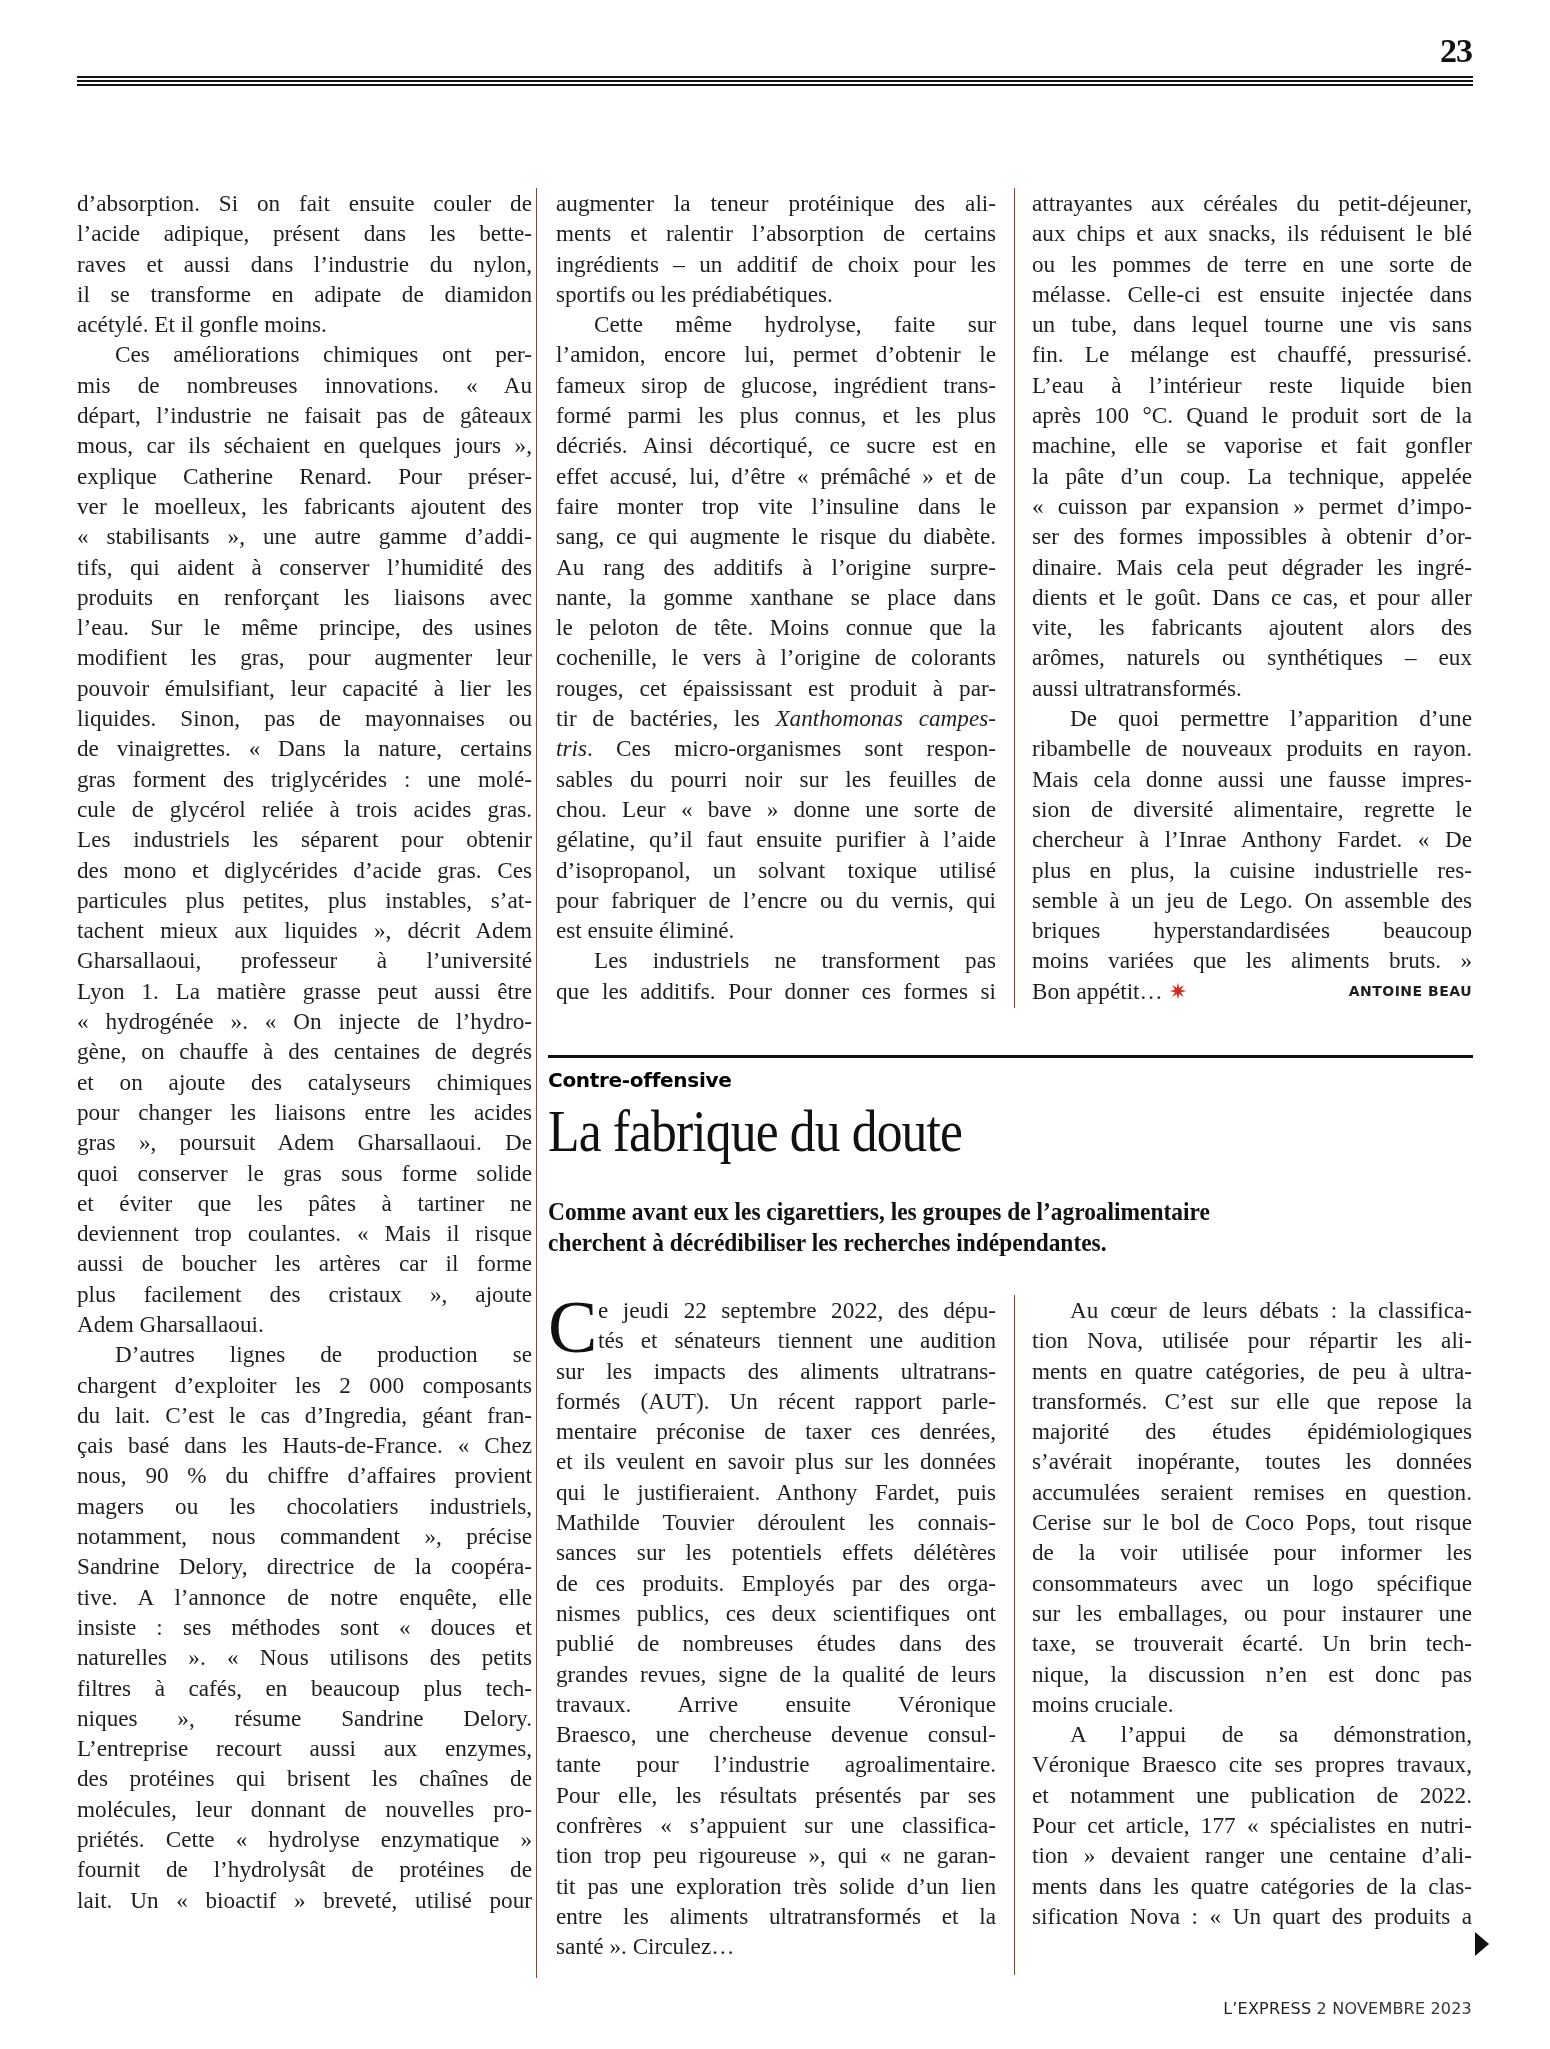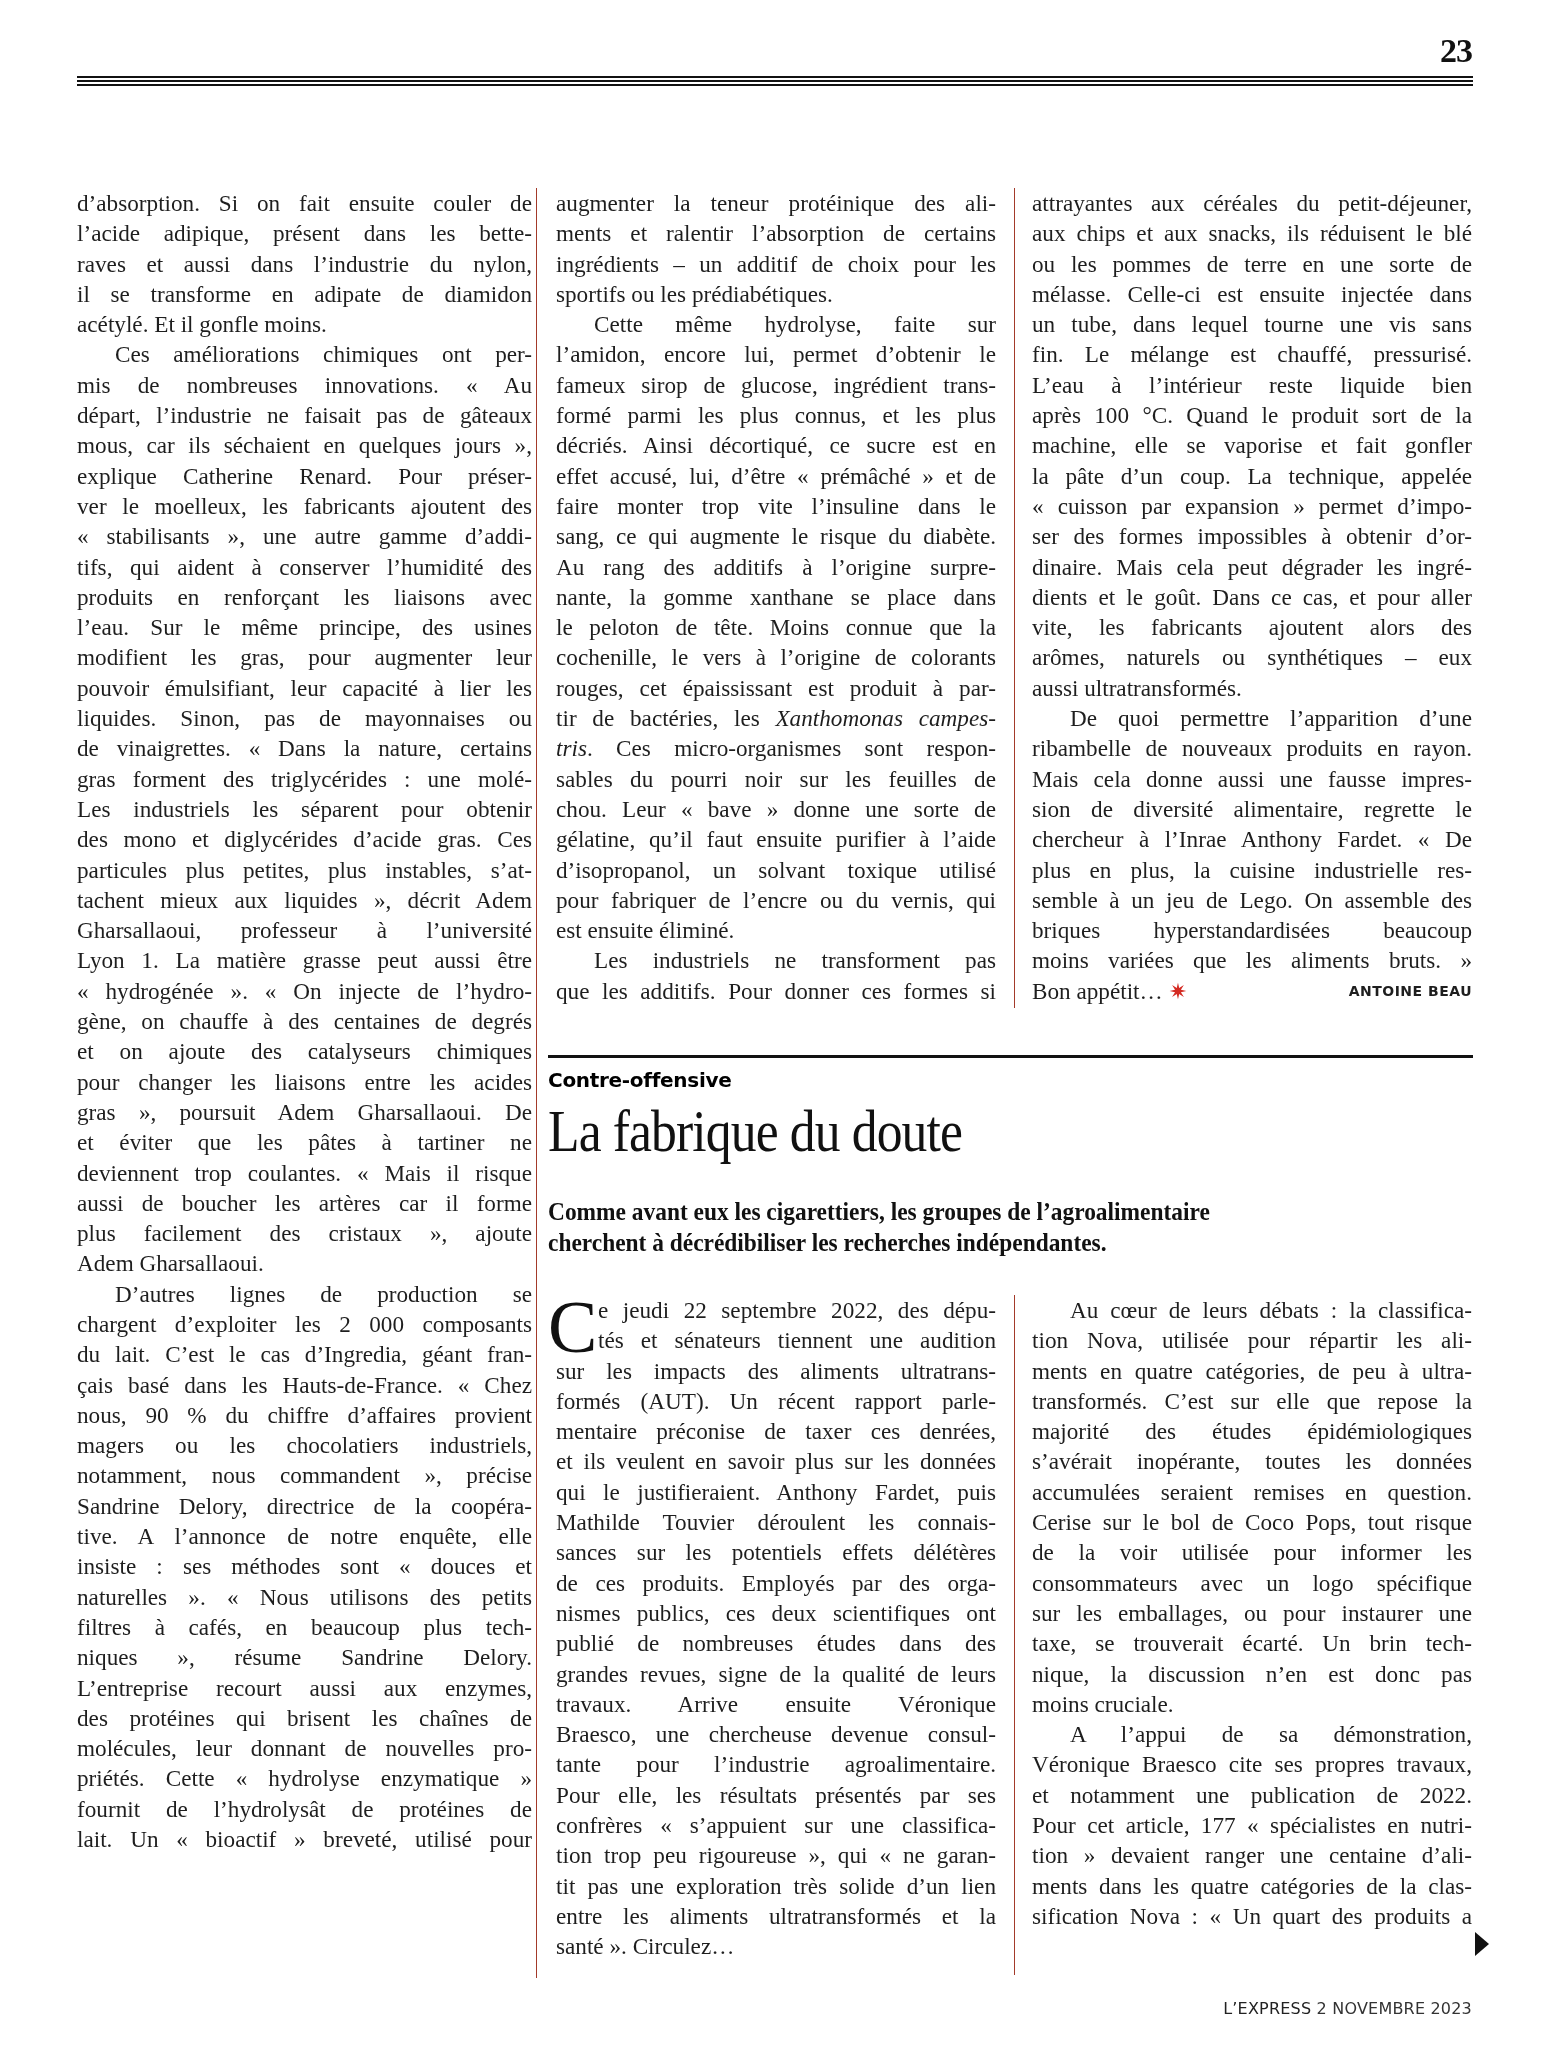--- a/index.html
+++ b/index.html
@@ -50,31 +50,33 @@
     <span class="line">ver le moelleux, les fabricants ajoutent des</span>
     <span class="line">« stabilisants », une autre gamme d’addi-</span>
     <span class="line">tifs, qui aident à conserver l’humidité des</span>
     <span class="line">produits en renforçant les liaisons avec</span>
     <span class="line">l’eau. Sur le même principe, des usines</span>
     <span class="line">modifient les gras, pour augmenter leur</span>
     <span class="line">pouvoir émulsifiant, leur capacité à lier les</span>
     <span class="line">liquides. Sinon, pas de mayonnaises ou</span>
     <span class="line">de vinaigrettes. « Dans la nature, certains</span>
     <span class="line">gras forment des triglycérides : une molé-</span>
+    <span class="line">cule de glycérol reliée à trois acides gras.</span>
     <span class="line">Les industriels les séparent pour obtenir</span>
     <span class="line">des mono et diglycérides d’acide gras. Ces</span>
     <span class="line">particules plus petites, plus instables, s’at-</span>
     <span class="line">tachent mieux aux liquides », décrit Adem</span>
     <span class="line">Gharsallaoui, professeur à l’université</span>
     <span class="line">Lyon 1. La matière grasse peut aussi être</span>
     <span class="line">« hydrogénée ». « On injecte de l’hydro-</span>
     <span class="line">gène, on chauffe à des centaines de degrés</span>
     <span class="line">et on ajoute des catalyseurs chimiques</span>
     <span class="line">pour changer les liaisons entre les acides</span>
     <span class="line">gras », poursuit Adem Gharsallaoui. De</span>
+    <span class="line">quoi conserver le gras sous forme solide</span>
     <span class="line">et éviter que les pâtes à tartiner ne</span>
     <span class="line">deviennent trop coulantes. « Mais il risque</span>
     <span class="line">aussi de boucher les artères car il forme</span>
     <span class="line">plus facilement des cristaux », ajoute</span>
     <span class="line last">Adem Gharsallaoui.</span>
     <span class="line indent">D’autres lignes de production se</span>
     <span class="line">chargent d’exploiter les 2 000 composants</span>
     <span class="line">du lait. C’est le cas d’Ingredia, géant fran-</span>
     <span class="line">çais basé dans les Hauts-de-France. « Chez</span>
     <span class="line">nous, 90 % du chiffre d’affaires provient</span>

